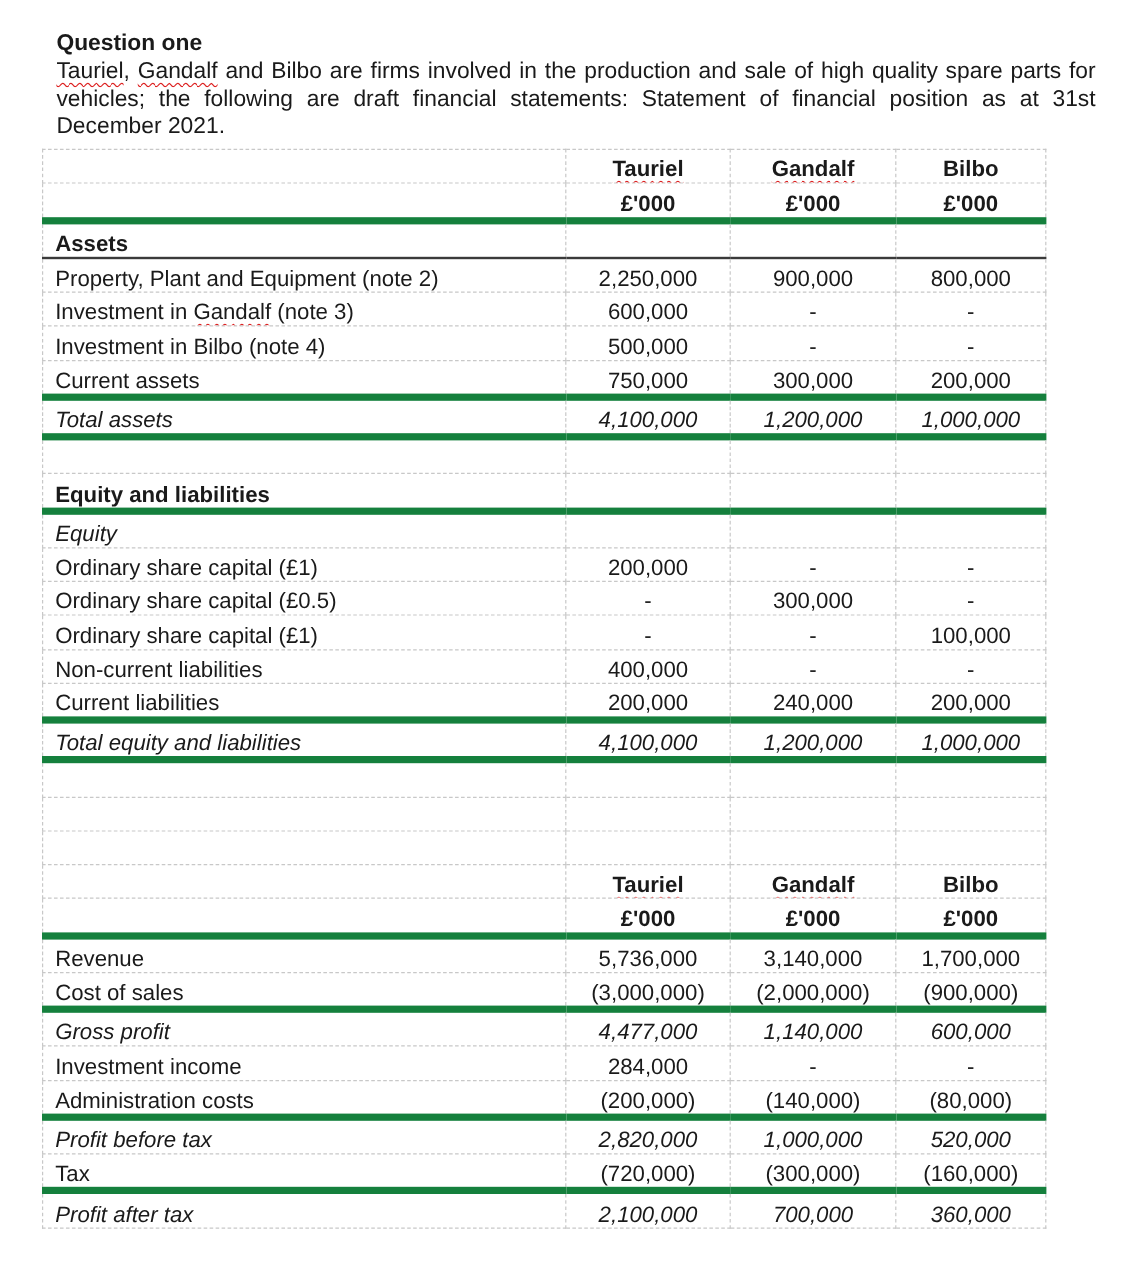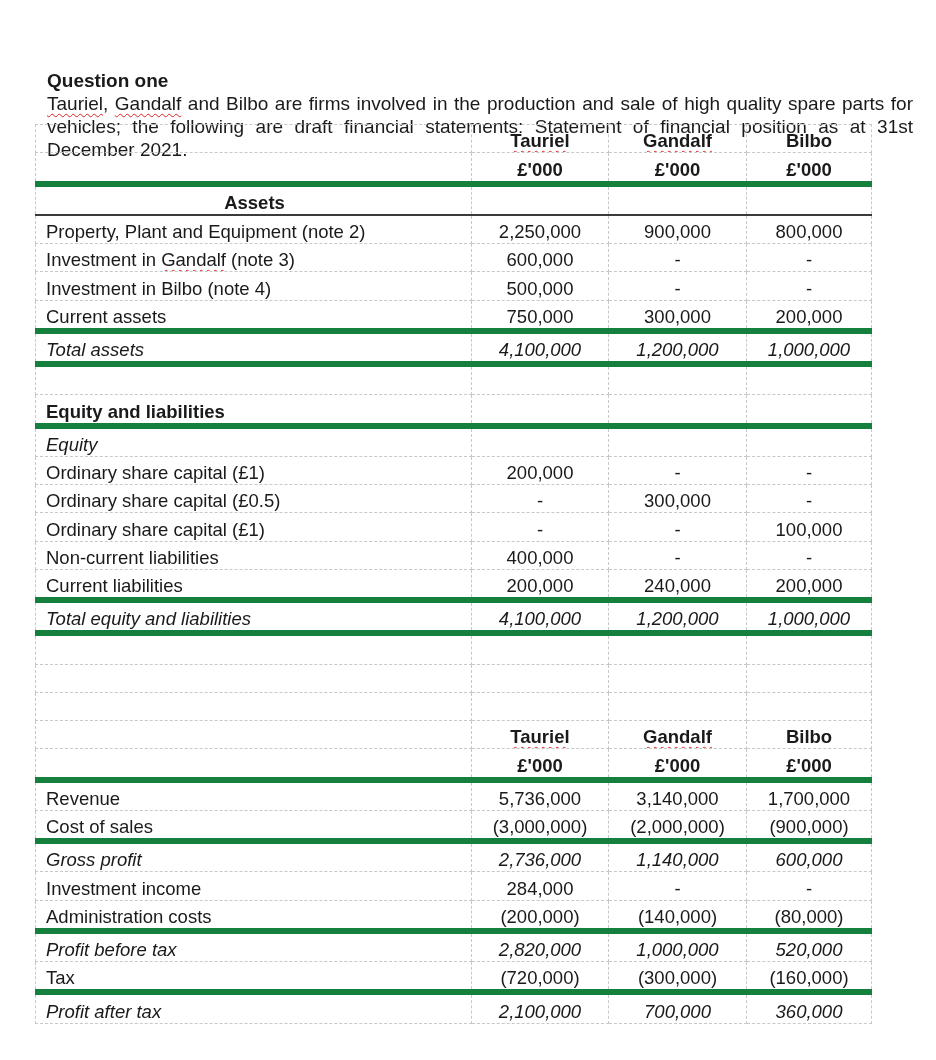--- a/index.html
+++ b/index.html
@@ -4,21 +4,21 @@
 <style>
   html, body { margin: 0; padding: 0; background: #ffffff; }
   body {
     width: 936px; height: 1060px; position: relative; overflow: hidden;
     font-family: "Liberation Sans", sans-serif; color: #1a1a1a;
   }
   .intro {
     position: absolute; left: 47px; top: 25px; width: 866px;
     font-size: 19px; line-height: 23px;
   }
-  .intro .title { font-weight: bold; margin-top: 44px; }
+  .intro .title { font-weight: bold; }
   .intro .para { text-align: justify; text-align-last: left; }
   .spell {
     text-decoration: underline wavy #d22;
     text-decoration-thickness: 1px;
     text-underline-offset: 3px;
   }
   table.fin {
     position: absolute; left: 35px; top: 124px;
     border-collapse: collapse; table-layout: fixed;
     font-size: 18.5px;
@@ -30,21 +30,21 @@
   table.fin td {
     height: 27.25px; padding: 0 8px 0 10px;
     border: 1px dashed #c8c8c8;
     line-height: 22px; white-space: nowrap; overflow: hidden;
     vertical-align: bottom;
   }
   table.fin td.num { text-align: center; padding: 0 4px; }
   tr.bold td { font-weight: bold; }
   tr.ital td { font-style: italic; }
   tr.thick-bottom td { border-bottom: 6px solid #15803d; }
-  tr.thin-bottom td { border-bottom: 2px solid #3a3a3a; text-align: center; }
+  tr.thin-bottom td { border-bottom: 2px solid #3a3a3a; }
 </style>
 </head>
 <body>
 
 <div class="intro">
   <div class="title">Question one</div>
   <div class="para"><span class="spell">Tauriel</span><span>, </span><span class="spell">Gandalf</span><span> and Bilbo are firms involved in the production and sale of high quality spare parts for vehicles; the following are draft financial statements: Statement of financial position as at 31st December 2021.</span></div>
 </div>
 
 <table class="fin">
@@ -203,21 +203,21 @@
     <td class="num">1,700,000</td>
   </tr>
   <tr class="thick-bottom">
     <td>Cost of sales</td>
     <td class="num">(3,000,000)</td>
     <td class="num">(2,000,000)</td>
     <td class="num">(900,000)</td>
   </tr>
   <tr class="ital">
     <td>Gross profit</td>
-    <td class="num">2,736,000</td>
+    <td class="num">4,477,000</td>
     <td class="num">1,140,000</td>
     <td class="num">600,000</td>
   </tr>
   <tr>
     <td>Investment income</td>
     <td class="num">284,000</td>
     <td class="num">-</td>
     <td class="num">-</td>
   </tr>
   <tr class="thick-bottom">

